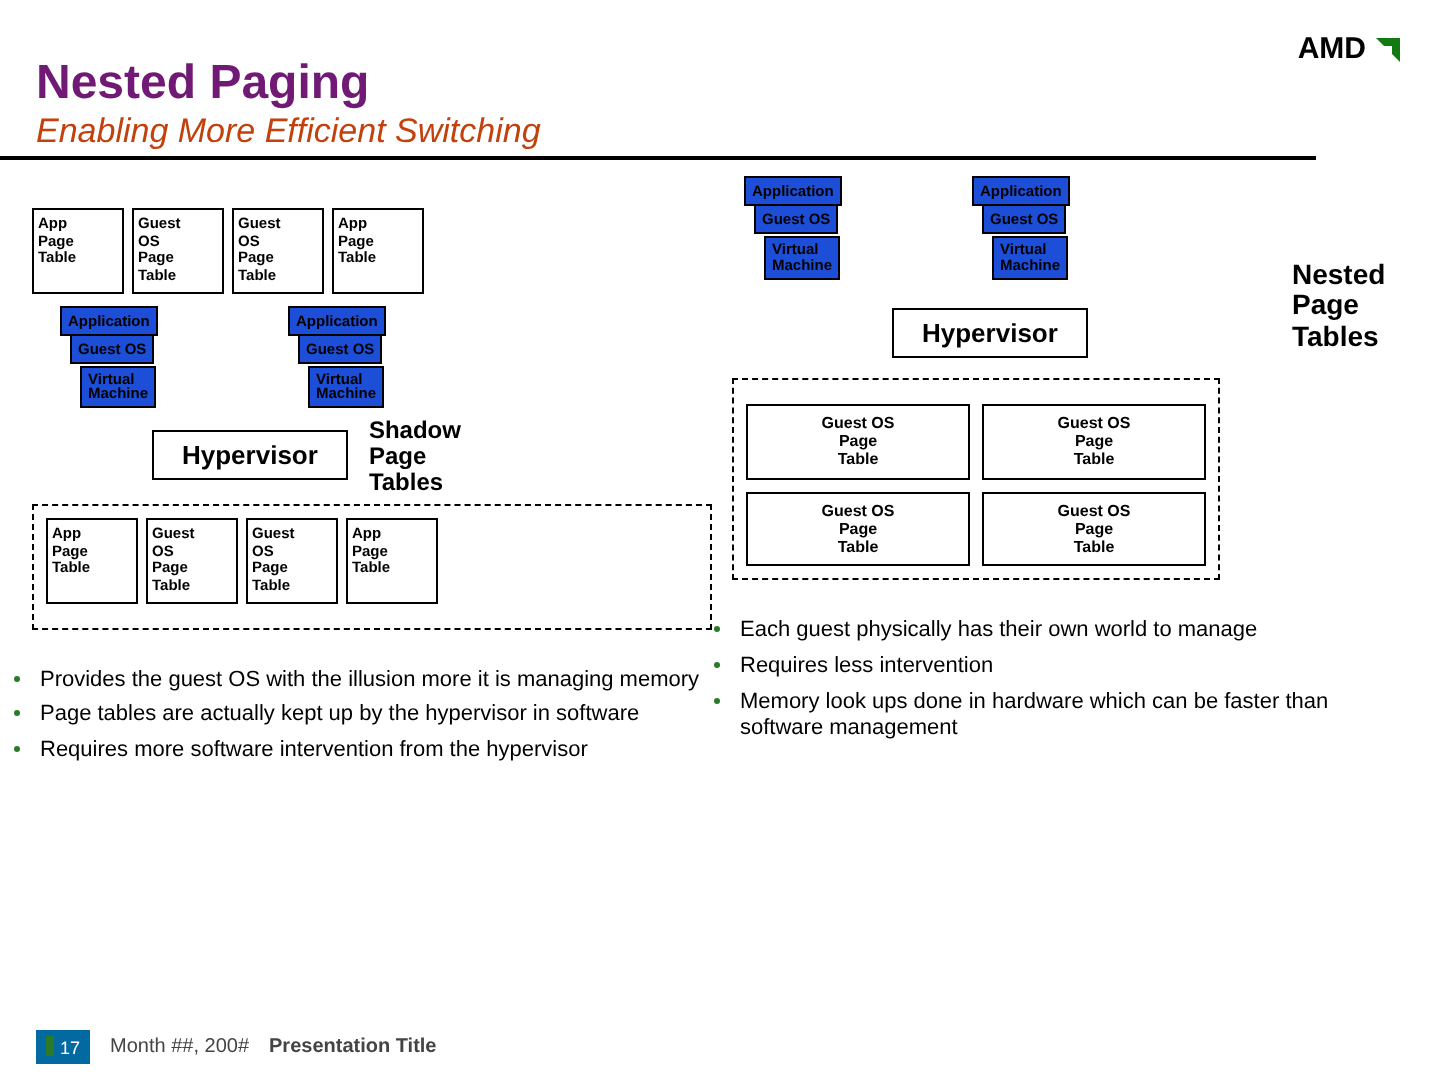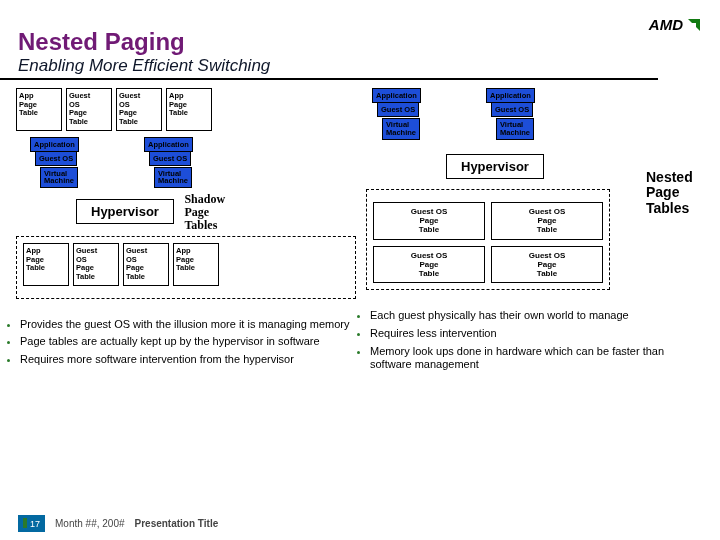--- a/index.html
+++ b/index.html
@@ -13,40 +13,39 @@
   }
   .title {
     font-size: 24px;
     font-weight: bold;
     color: #701a75;
     padding: 28px 0 0 18px;
   }
   .subtitle {
     font-size: 17px;
     font-style: italic;
-    color: #0f172a;
+    color: #c2410c;
     padding: 0 0 2px 18px;
     border-bottom: 2px solid #000;
     width: 640px;
   }
   .logo {
     position: absolute;
     top: 16px; right: 18px;
     display: flex; align-items: center;
     gap: 3px;
-    font-style: italic;
   }
   .logo span { font-weight: bold; font-size: 15px; }
   .columns {
     display: flex;
     padding: 8px 16px 0 16px;
     gap: 10px;
   }
   .col { flex: 1; font-size: 9px; }
-  .colL { flex: 0 0 340px; }
+  .colL { flex: 0 0 340px; margin-top: 16px; }
   .colR { flex: 0 0 330px; }
 
   .rowboxes { display: flex; gap: 4px; margin-bottom: 6px; }
   .ptbox {
     border: 1px solid #000;
     font-size: 7.5px;
     padding: 3px 2px;
     width: 40px;
     text-align: left;
     line-height: 1.15;
@@ -123,37 +122,36 @@
   }
   .hostlbl { font-size:8.5px; font-weight:bold; margin-bottom:2px;}
   .rightUpper { display:flex; gap:60px; margin-left:6px; margin-bottom:6px;}
   .hypR { margin-left:80px; margin-top:4px;}
   .splabel {
     font-size:12px; font-weight:bold;
     line-height:1.1;
     display:inline-block;
     vertical-align: top;
     margin-left: 8px;
-    font-family: Liberation Serif, serif;
   }
 </style>
 </head>
 <body>
 
 <div class="title">Nested Paging</div>
 <div class="subtitle">Enabling More Efficient Switching</div>
 
 <div class="logo">
   <span>AMD</span>
   <svg width="16" height="16" viewBox="0 0 16 16">
     <path d="M2 2 H14 V14 L10 10 V6 H6 Z" fill="#127a12"></path>
   </svg>
 </div>
 
-<div class="nestedlbl" style="white-space:pre-line;margin-top:40px;">Nested
+<div class="nestedlbl" style="white-space:pre-line;">Nested
 Page
 Tables</div>
 
 <div class="columns">
 
   <div class="col colL">
 
     <div class="rowboxes">
       <div class="ptbox" style="white-space:pre-line;">App
 Page

